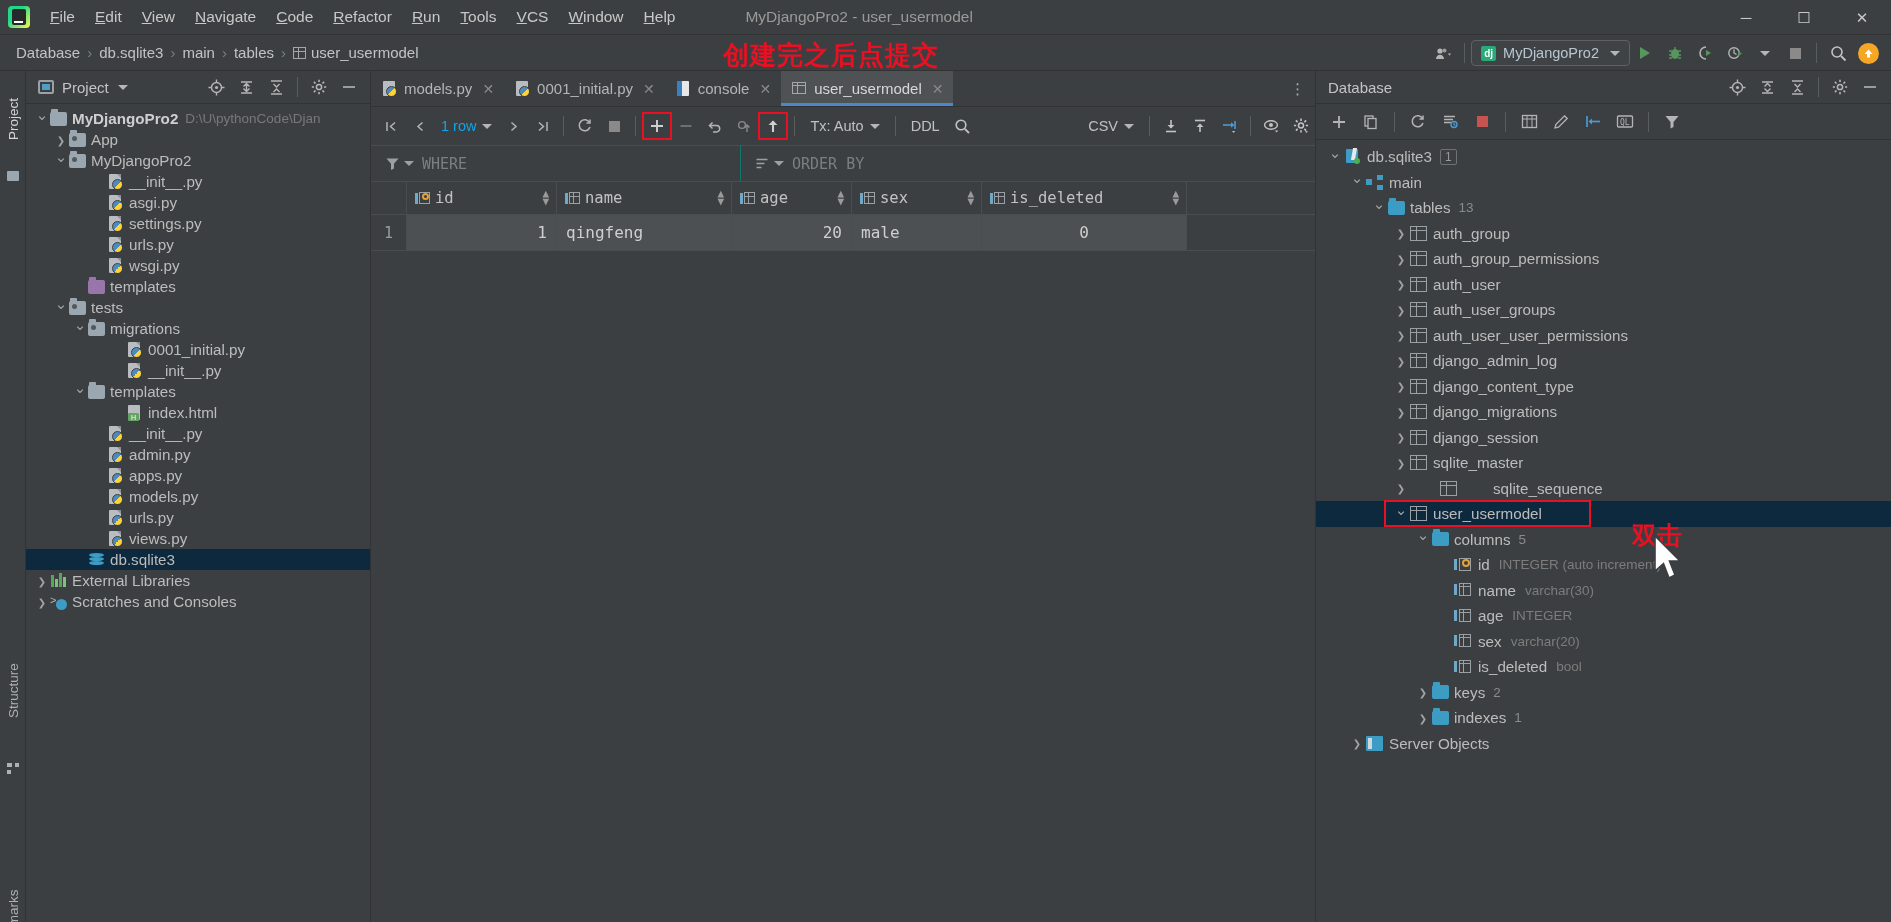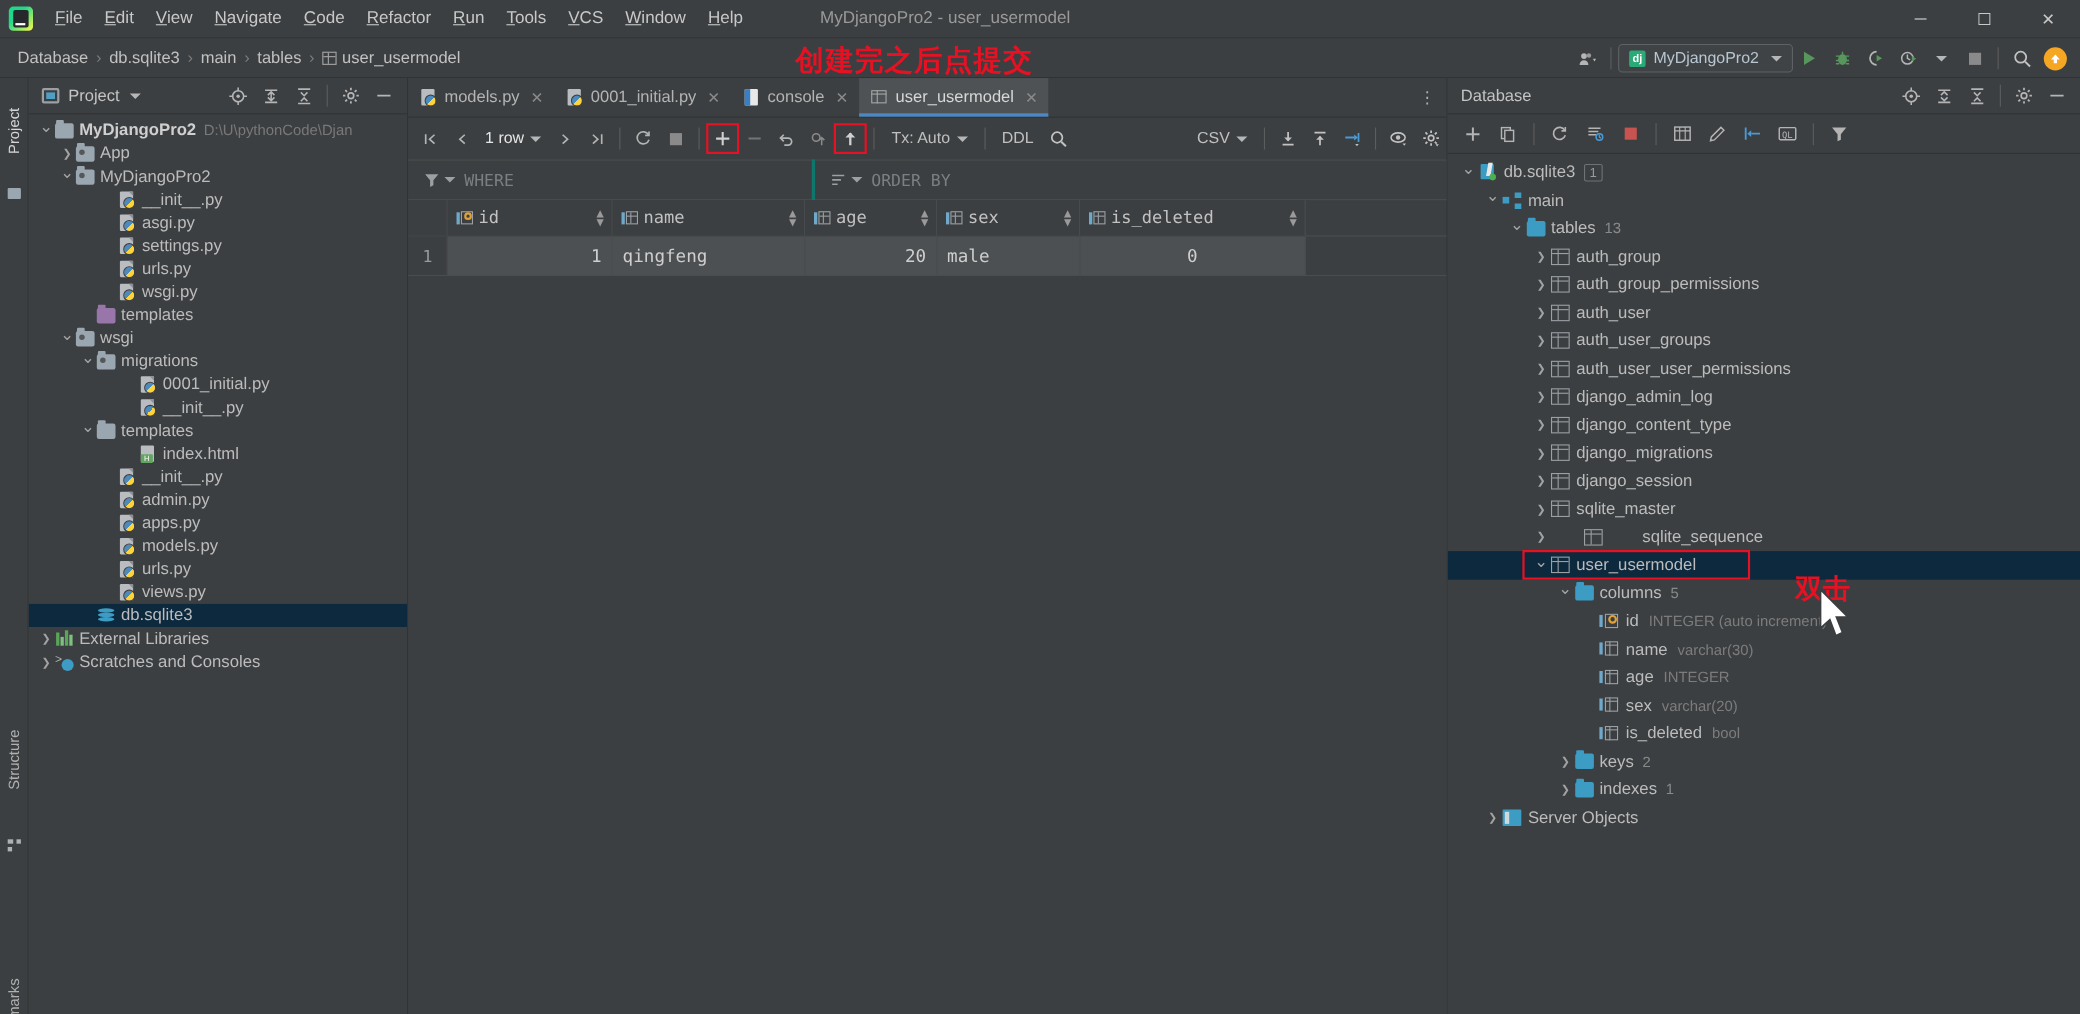--- a/index.html
+++ b/index.html
@@ -149,31 +149,31 @@
   .tab.active:after{ content:""; position:absolute; left:0; right:0; bottom:0; height:3px; background:#4a88c7; }
   .tab .x{ color:#8a8a8a; font-size:14px; margin-left:4px; }
   .tabs-more{ position:absolute; right:10px; bottom:8px; color:#b0b0b0; font-size:15px; letter-spacing:0; }
 
   .gridtoolbar{
     height:38px; display:flex; align-items:center; gap:1px; padding-left:6px; position:relative;
   }
   .gt{ width:28px;height:26px;display:flex;align-items:center;justify-content:center;color:#b4b4b4;font-size:15px;border-radius:3px;}
   .gt.boxed{ outline:2px solid #e81123; outline-offset:-1px; border-radius:0; }
   .gt.dim{ color:#757575; }
-  .rowcount{ font-size:14.5px; color:#e5e5e5; display:flex;align-items:center;gap:6px;padding:0 6px;}
+  .rowcount{ font-size:14.5px; color:#0ea5e9; display:flex;align-items:center;gap:6px;padding:0 6px;}
   .tx{ font-size:14.5px; color:#c0c0c0; display:flex;align-items:center;gap:6px;padding:0 8px;}
   .ddl{ font-size:14.5px; color:#c0c0c0; padding:0 8px;}
   .csv{ font-size:14.5px; color:#c0c0c0; display:flex;align-items:center;gap:6px;padding:0 8px;}
 
   .filterbar{
     height:37px; display:flex; align-items:center; border-top:1px solid #4a4d4f; border-bottom:1px solid #4a4d4f;
     background:#3c3f41; font-family:"DejaVu Sans Mono", monospace;
   }
   .fb-cell{ display:flex; align-items:center; gap:8px; height:37px; font-size:15px; color:#7b7f82; padding-left:14px;}
-  .fb-cell.where{ width:370px; border-right:3px solid #0f766e;}
+  .fb-cell.where{ width:370px; border-right:1px solid #0f766e;}
 
   .dgrid{ font-family:"DejaVu Sans Mono", monospace; }
   .dgrid .hrow{ display:flex; height:33px; align-items:stretch; border-bottom:1px solid #4a4d4f; }
   .dgrid .hcell{
     display:flex; align-items:center; gap:5px; font-size:15.5px; color:#c2c2c2;
     border-right:1px solid #4a4d4f; padding:0 8px; position:relative; background:#3c3f41;
   }
   .dgrid .hcell .srt{ position:absolute; right:7px; color:#9a9a9a; font-size:11px; line-height:8px; text-align:center;}
   .dgrid .rownum{ width:36px; flex:none; display:flex;align-items:center;justify-content:center;
                   font-size:15px;color:#9a9a9a;background:#3c3f41;border-right:1px solid #4a4d4f;}
@@ -463,21 +463,21 @@
           <span class="tname">wsgi.py</span>
         </div>
         <div class="trow" style="padding-left: 46px;">
           <span class="arrow"></span>
           <span class="ico folder purple"></span>
           <span class="tname">templates</span>
         </div>
         <div class="trow" style="padding-left: 27px;">
           <span class="arrow down"></span>
           <span class="ico folder pkg"></span>
-          <span class="tname">wsgi</span>
+          <span class="tname">tests</span>
         </div>
         <div class="trow" style="padding-left: 46px;">
           <span class="arrow down"></span>
           <span class="ico folder pkg"></span>
           <span class="tname">migrations</span>
         </div>
         <div class="trow" style="padding-left: 84px;">
           <span class="arrow"></span>
           <span class="ico py">
             <span class="sheet"></span>

